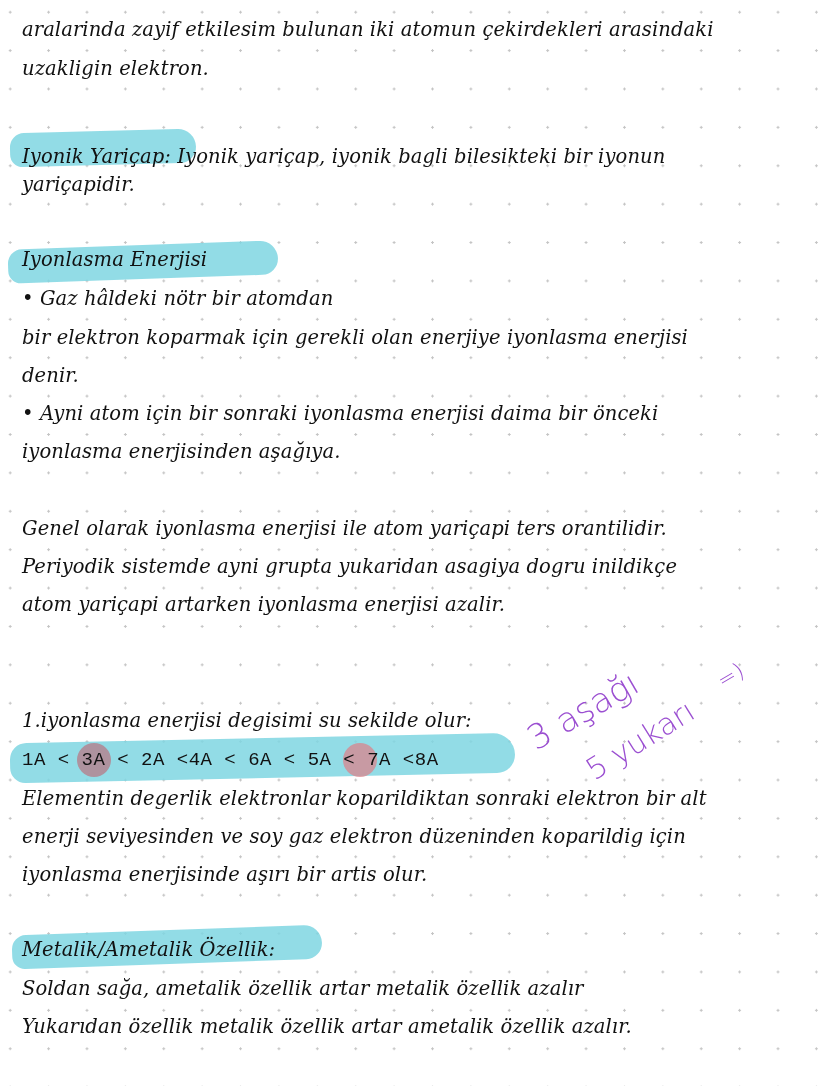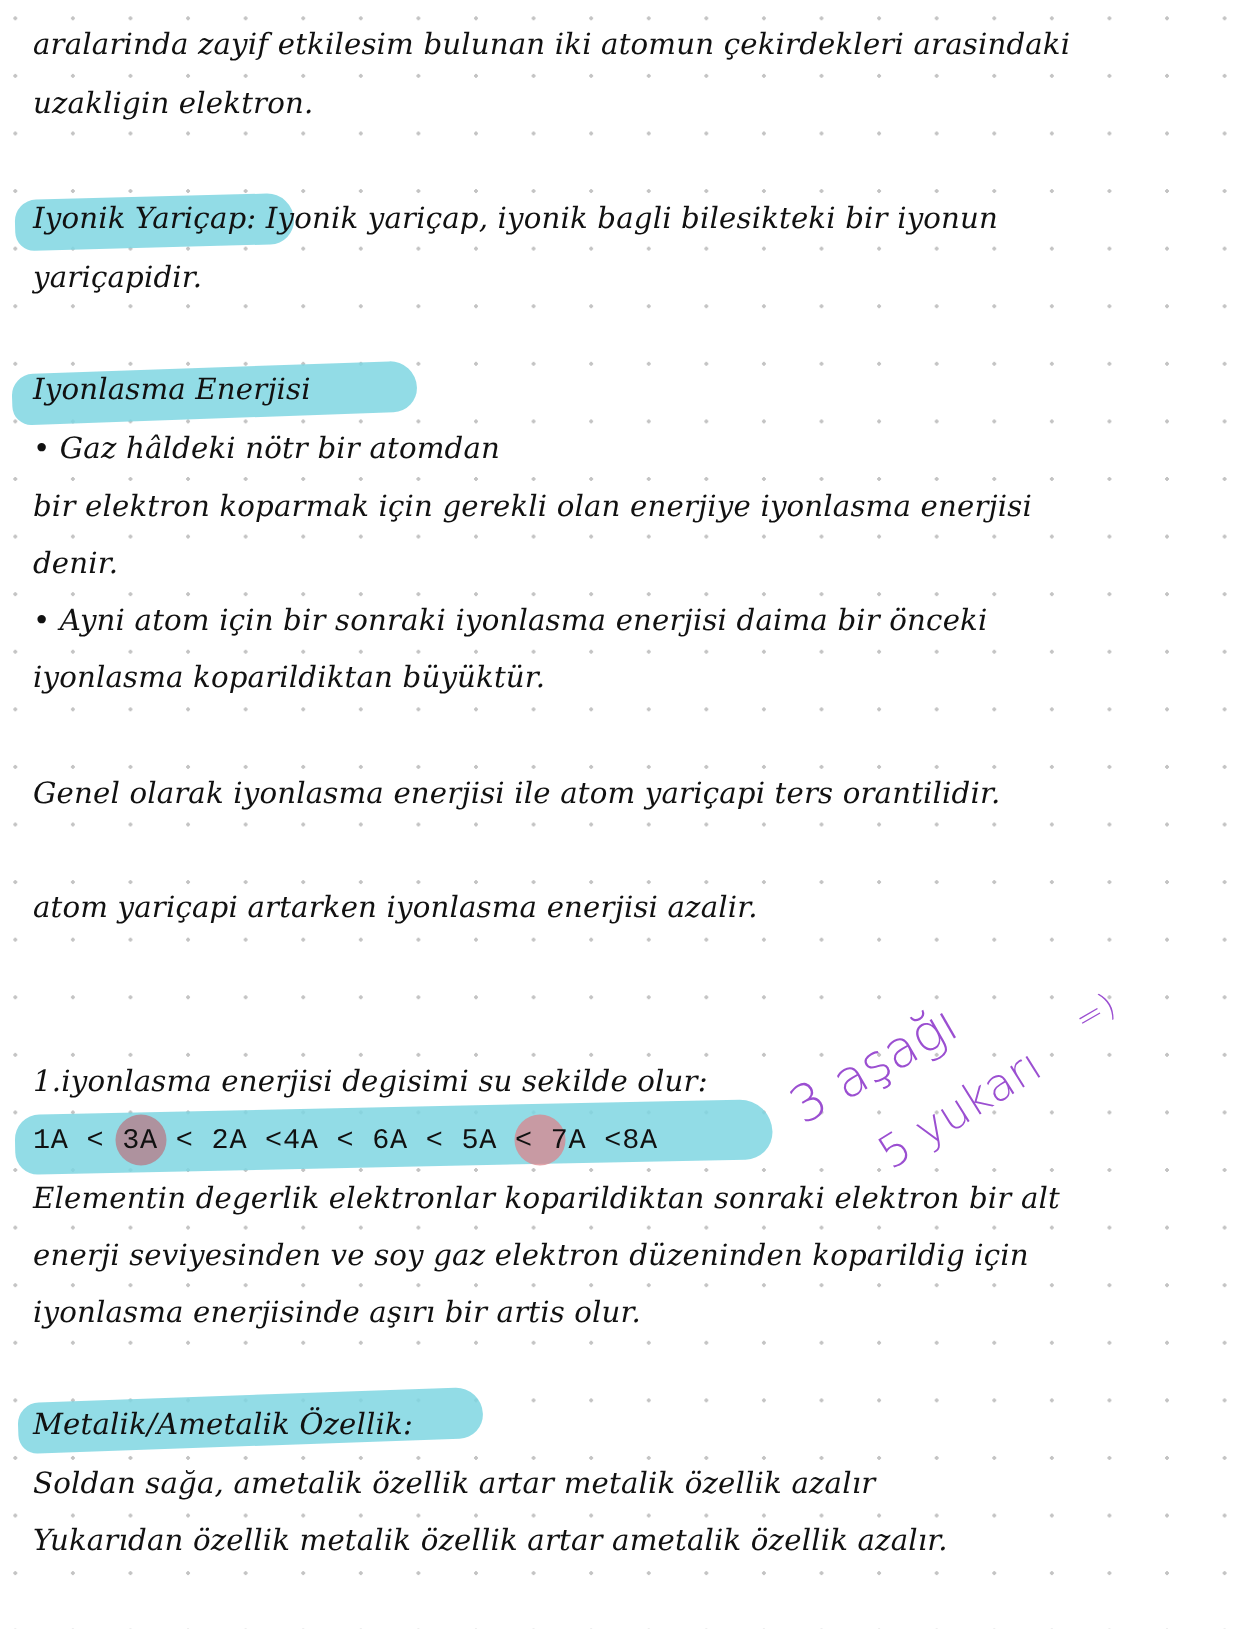--- a/index.html
+++ b/index.html
@@ -36,34 +36,35 @@
   </style>
 </head>
 <body>
 
 <div class="page">
 
   <div class="line" style="top:17px">aralarinda zayif etkilesim bulunan iki atomun çekirdekleri arasindaki</div>
   <div class="line" style="top:56px">uzakligin elektron.</div>
 
   <div class="hl" style="left:10px; top:131px; width:186px; height:34px; transform:rotate(-1.5deg)"></div>
-  <div class="line" style="top:133px">
+  <div class="line" style="top:144px">
     <span>Iyonik Yariçap:</span><span> Iyonik yariçap, iyonik bagli bilesikteki bir iyonun</span>
   </div>
   <div class="line" style="top:172px">yariçapidir.</div>
 
   <div class="hl" style="left:8px; top:245px; width:270px; height:34px; transform:rotate(-2deg)"></div>
   <div class="line" style="top:247px">Iyonlasma Enerjisi</div>
   <div class="line" style="top:286px">• Gaz hâldeki nötr bir atomdan</div>
   <div class="line" style="top:325px">bir elektron koparmak için gerekli olan enerjiye iyonlasma enerjisi</div>
   <div class="line" style="top:363px">denir.</div>
   <div class="line" style="top:401px">• Ayni atom için bir sonraki iyonlasma enerjisi daima bir önceki</div>
-  <div class="line" style="top:439px">iyonlasma koparildiktan büyüktür.</div>
+  <div class="line" style="top:439px">iyonlasma enerjisinden aşağıya.</div>
 
   <div class="line" style="top:516px">Genel olarak iyonlasma enerjisi ile atom yariçapi ters orantilidir.</div>
+  <div class="line" style="top:554px">Periyodik sistemde ayni grupta yukaridan asagiya dogru inildikçe</div>
   <div class="line" style="top:592px">atom yariçapi artarken iyonlasma enerjisi azalir.</div>
 
   <div class="line" style="top:708px">1.iyonlasma enerjisi degisimi su sekilde olur:</div>
 
   <div class="hl" style="left:10px; top:738px; width:505px; height:40px; transform:rotate(-1.2deg); border-radius:20px 26px 22px 18px"></div>
   <div class="circle" style="left:77px; top:743px; background:#b77a86"></div>
   <div class="circle" style="left:343px; top:743px; background:#d9848c"></div>
   <div class="line" style="top:747px; font-style:normal; font-family:Liberation Mono, monospace; font-size:19px; letter-spacing:0.5px">1A &lt; 3A &lt; 2A &lt;4A &lt; 6A &lt; 5A &lt; 7A &lt;8A</div>
 
   <div class="anno" style="left:540px; top:718px; font-size:34px; transform:rotate(-30deg)">3 aşağı</div>

